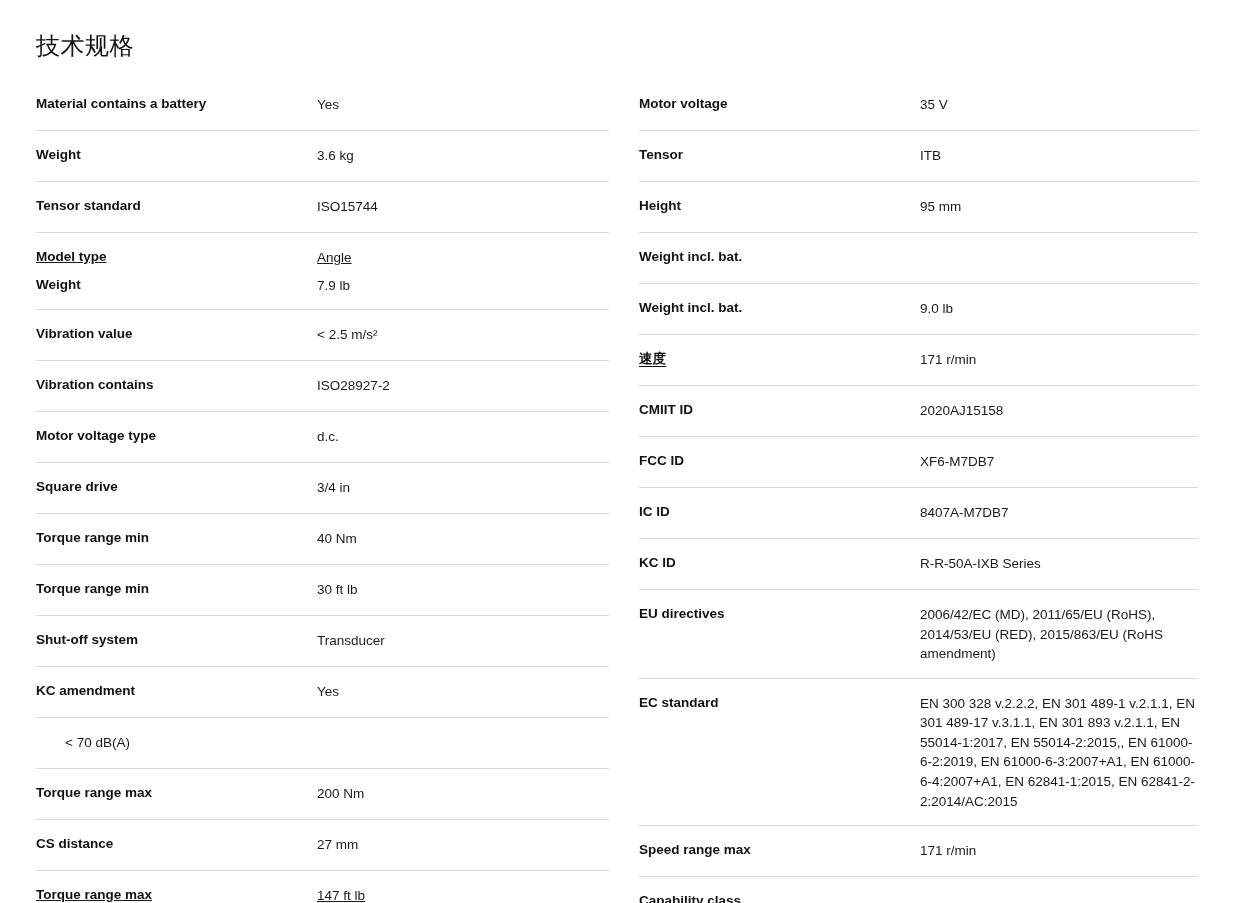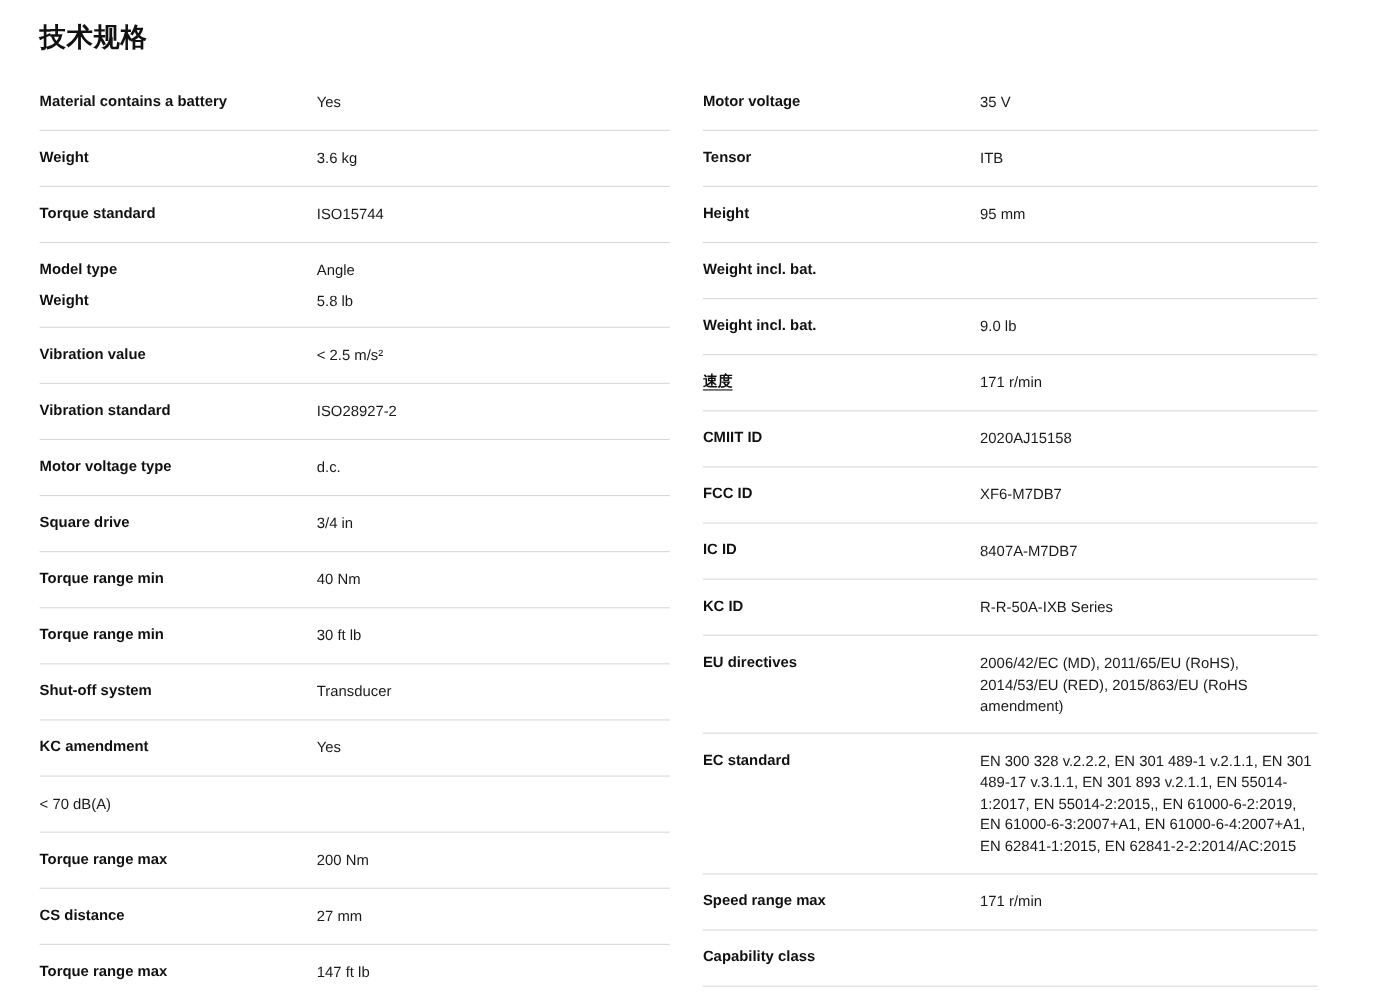--- a/index.html
+++ b/index.html
@@ -13,24 +13,24 @@
   .page {
     width: 1250px;
     min-height: 903px;
     position: relative;
     padding: 0;
     background: #ffffff;
     overflow: hidden;
   }
   .page-title {
     font-size: 24px;
-    font-weight: bold;
+    font-weight: normal;
     color: #111111;
     margin: 0;
-    padding: 18px 0 0 36px;
+    padding: 30px 0 0 36px;
     letter-spacing: 0.5px;
   }
   .spec-grid {
     display: flex;
     flex-direction: row;
     gap: 0;
     padding: 0 36px 0 36px;
     margin-top: 18px;
   }
   .spec-col {
@@ -52,39 +52,41 @@
   .spec-row.tight {
     padding-top: 6px;
     padding-bottom: 14px;
     min-height: 40px;
     border-bottom: 1px solid #d9d9d9;
   }
   .spec-row.noline {
     border-bottom: none;
     padding-bottom: 2px;
     min-height: 30px;
+    text-decoration: underline;
   }
   .spec-label {
     width: 252px;
     flex: 0 0 252px;
     font-size: 13.5px;
     font-weight: bold;
     color: #111111;
     line-height: 1.35;
   }
   .spec-label.underline {
     text-decoration: underline;
     text-underline-offset: 3px;
   }
   .spec-value {
     flex: 1 1 auto;
     font-size: 13.5px;
     font-weight: normal;
     color: #1a1a1a;
     line-height: 1.45;
+    margin-left: 29px;
   }
 </style>
 </head>
 <body>
 
 <div class="page">
 
   <h1 class="page-title">技术规格</h1>
 
   <div class="spec-grid">
@@ -92,37 +94,37 @@
     <div class="spec-col left">
       <div class="spec-row">
         <div class="spec-label">Material contains a battery</div>
         <div class="spec-value">Yes</div>
       </div>
       <div class="spec-row">
         <div class="spec-label">Weight</div>
         <div class="spec-value">3.6 kg</div>
       </div>
       <div class="spec-row">
-        <div class="spec-label">Torque standard</div>
+        <div class="spec-label">Tensor standard</div>
         <div class="spec-value">ISO15744</div>
       </div>
       <div class="spec-row noline">
         <div class="spec-label">Model type</div>
         <div class="spec-value">Angle</div>
       </div>
       <div class="spec-row tight">
         <div class="spec-label">Weight</div>
-        <div class="spec-value">5.8 lb</div>
+        <div class="spec-value">7.9 lb</div>
       </div>
       <div class="spec-row">
         <div class="spec-label">Vibration value</div>
         <div class="spec-value">&lt; 2.5 m/s²</div>
       </div>
       <div class="spec-row">
-        <div class="spec-label">Vibration standard</div>
+        <div class="spec-label">Vibration contains</div>
         <div class="spec-value">ISO28927-2</div>
       </div>
       <div class="spec-row">
         <div class="spec-label">Motor voltage type</div>
         <div class="spec-value">d.c.</div>
       </div>
       <div class="spec-row">
         <div class="spec-label">Square drive</div>
         <div class="spec-value">3/4 in</div>
       </div>

